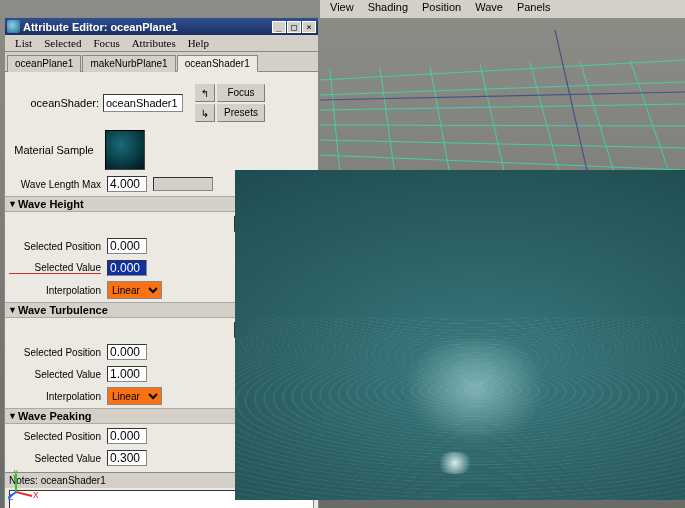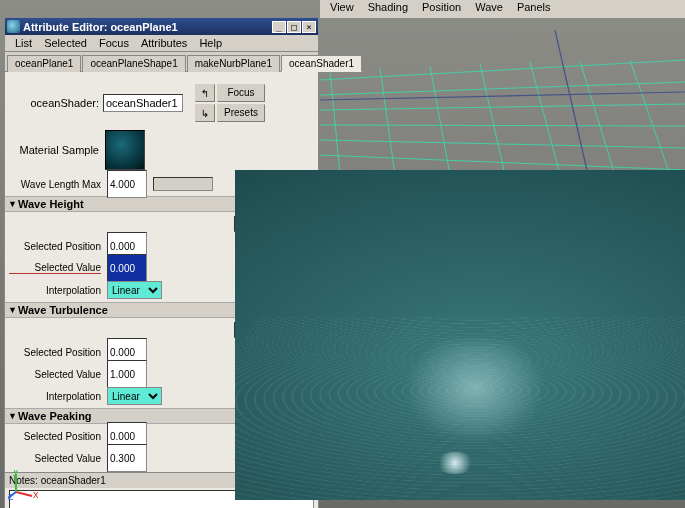--- a/index.html
+++ b/index.html
@@ -12,43 +12,43 @@
 .top-menu span { padding: 1px 6px; cursor: default; }
 
 .panel { position: absolute; top: 17px; left: 4px; width: 315px; background: #d4d0c8; border: 1px solid #888; z-index: 3; }
 .title-bar { background: linear-gradient(#2e4e8e, #1c3060); color: #fff; display: flex; align-items: center; height: 17px; padding: 0 2px; }
 .title-bar .maya-icon { width: 13px; height: 13px; background: radial-gradient(circle at 40% 40%, #8cd0e8, #1a6a88); border-radius: 2px; margin-right: 3px; }
 .title-bar .title-text { flex: 1; font-weight: bold; }
 .title-bar .win-btns { display: flex; gap: 1px; }
 .title-bar .win-btns div { width: 14px; height: 12px; background: #d4d0c8; border: 1px solid #fff; color: #000; display: flex; align-items: center; justify-content: center; font-size: 9px; font-family: monospace; }
 
 .menu-bar { height: 17px; background: #d4d0c8; display: flex; padding: 1px 4px; border-bottom: 1px solid #888; }
-.menu-bar span { padding: 1px 6px; }
+.menu-bar span { padding: 1px 6px; font-family: Liberation Serif, serif; }
 
 .tabs { display: flex; background: #d4d0c8; padding: 2px 10px 0 2px; border-bottom: 1px solid #888; }
 .tab { padding: 2px 7px; background: #d4d0c8; border: 1px solid #888; border-bottom: none; margin-right: 1px; font-size: 10px; position: relative; top: 1px; }
 .tab.active { background: #ece9e2; border-bottom: 1px solid #ece9e2; }
 
 .body-area { background: #ece9e2; padding: 4px; }
 .shader-row { display: flex; align-items: center; gap: 4px; margin: 8px 0; }
 .shader-row .lbl { width: 90px; text-align: right; }
 .shader-row input { width: 80px; height: 18px; border: 1px inset #888; padding: 0 2px; background: #fff; font-size: 11px; }
 .icon-btn { width: 20px; height: 18px; border: 1px outset #d4d0c8; background: #d4d0c8; display: flex; align-items: center; justify-content: center; font-size: 10px; }
 .side-btn { width: 48px; height: 18px; border: 1px outset #d4d0c8; background: #d4d0c8; font-size: 10px; text-align: center; line-height: 16px; }
 
 .mat-sample { display: flex; align-items: center; gap: 6px; margin: 4px 0; }
 .mat-sample .swatch { width: 40px; height: 40px; background: radial-gradient(circle at 40% 35%, #1a6a78 0%, #063038 70%, #021418 100%); border: 1px inset #444; }
 
 .attr-row { display: flex; align-items: center; gap: 6px; margin: 2px 0; height: 20px; }
 .attr-row .lbl { width: 92px; text-align: right; font-size: 10px; }
-.attr-row input.num { width: 40px; height: 28px; border: 1px inset #888; background: #fff; padding: 1px 2px; font-size: 10px; }
+.attr-row input.num { width: 40px; height: 16px; border: 1px inset #888; background: #fff; padding: 1px 2px; font-size: 12px; }
 .attr-row input.num.hl { background: #1030a0; color: #fff; }
 .attr-row .slider { width: 60px; height: 14px; background: #d4d0c8; border: 1px inset #888; position: relative; }
 .attr-row .gradient { flex: 1; height: 16px; background: linear-gradient(to right, #4a4a4a, #4a4a4a); border: 1px inset #888; margin-right: 4px; }
-.attr-row select { width: 55px; height: 18px; font-size: 10px; border: 1px solid #888; background: #5eead4; }
+.attr-row select { width: 55px; height: 18px; font-size: 10px; border: 1px solid #888; background: #f97316; }
 
 .section-hdr { display: flex; align-items: center; background: #d4d0c8; border: 1px solid #aaa; border-left: none; border-right: none; padding: 1px 2px; margin: 2px 0 2px -4px; width: calc(100% + 8px); font-weight: bold; }
 .section-hdr .tri { width: 11px; text-align: center; font-size: 9px; }
 
 .underline { border-bottom: 1px solid #c03030; }
 
 .notes-hdr { background: #d4d0c8; border-top: 1px solid #888; padding: 2px 4px; margin: 4px -4px 0 -4px; font-size: 10px; }
 .notes-area { height: 28px; background: #fff; border: 1px inset #888; margin: 2px 0; }
 
 .render { position: absolute; left: 235px; top: 170px; width: 450px; height: 330px; z-index: 4; overflow: hidden; background: radial-gradient(ellipse 140% 110% at 55% 60%, #3a7a7e 0%, #2b6064 35%, #1c4a4e 70%, #133438 100%); }
@@ -114,21 +114,20 @@
   <div class="menu-bar">
     <span>List</span>
     <span>Selected</span>
     <span>Focus</span>
     <span>Attributes</span>
     <span>Help</span>
   </div>
 
   <div class="tabs">
     <div class="tab">oceanPlane1</div>
-    <div class="tab">oceanPlaneShape1</div>
     <div class="tab">makeNurbPlane1</div>
     <div class="tab active">oceanShader1</div>
   </div>
 
   <div class="body-area">
 
     <div class="shader-row">
       <span class="lbl">oceanShader:</span>
       <input type="text" value="oceanShader1" style="">
       <div style="display:flex;flex-direction:column;gap:2px;margin-left:8px;">
@@ -137,21 +136,21 @@
           <div class="side-btn">Focus</div>
         </div>
         <div style="display:flex;gap:2px;">
           <div class="icon-btn">↳</div>
           <div class="side-btn">Presets</div>
         </div>
       </div>
     </div>
 
     <div class="mat-sample">
-      <span style="width:90px;text-align:right">Material Sample</span>
+      <span style="width:90px;text-align:center">Material Sample</span>
       <div class="swatch"></div>
     </div>
 
     <div class="attr-row">
       <span class="lbl">Wave Length Max</span>
       <input class="num" value="4.000" style="">
       <div class="slider"></div>
     </div>
 
     <div class="section-hdr">

